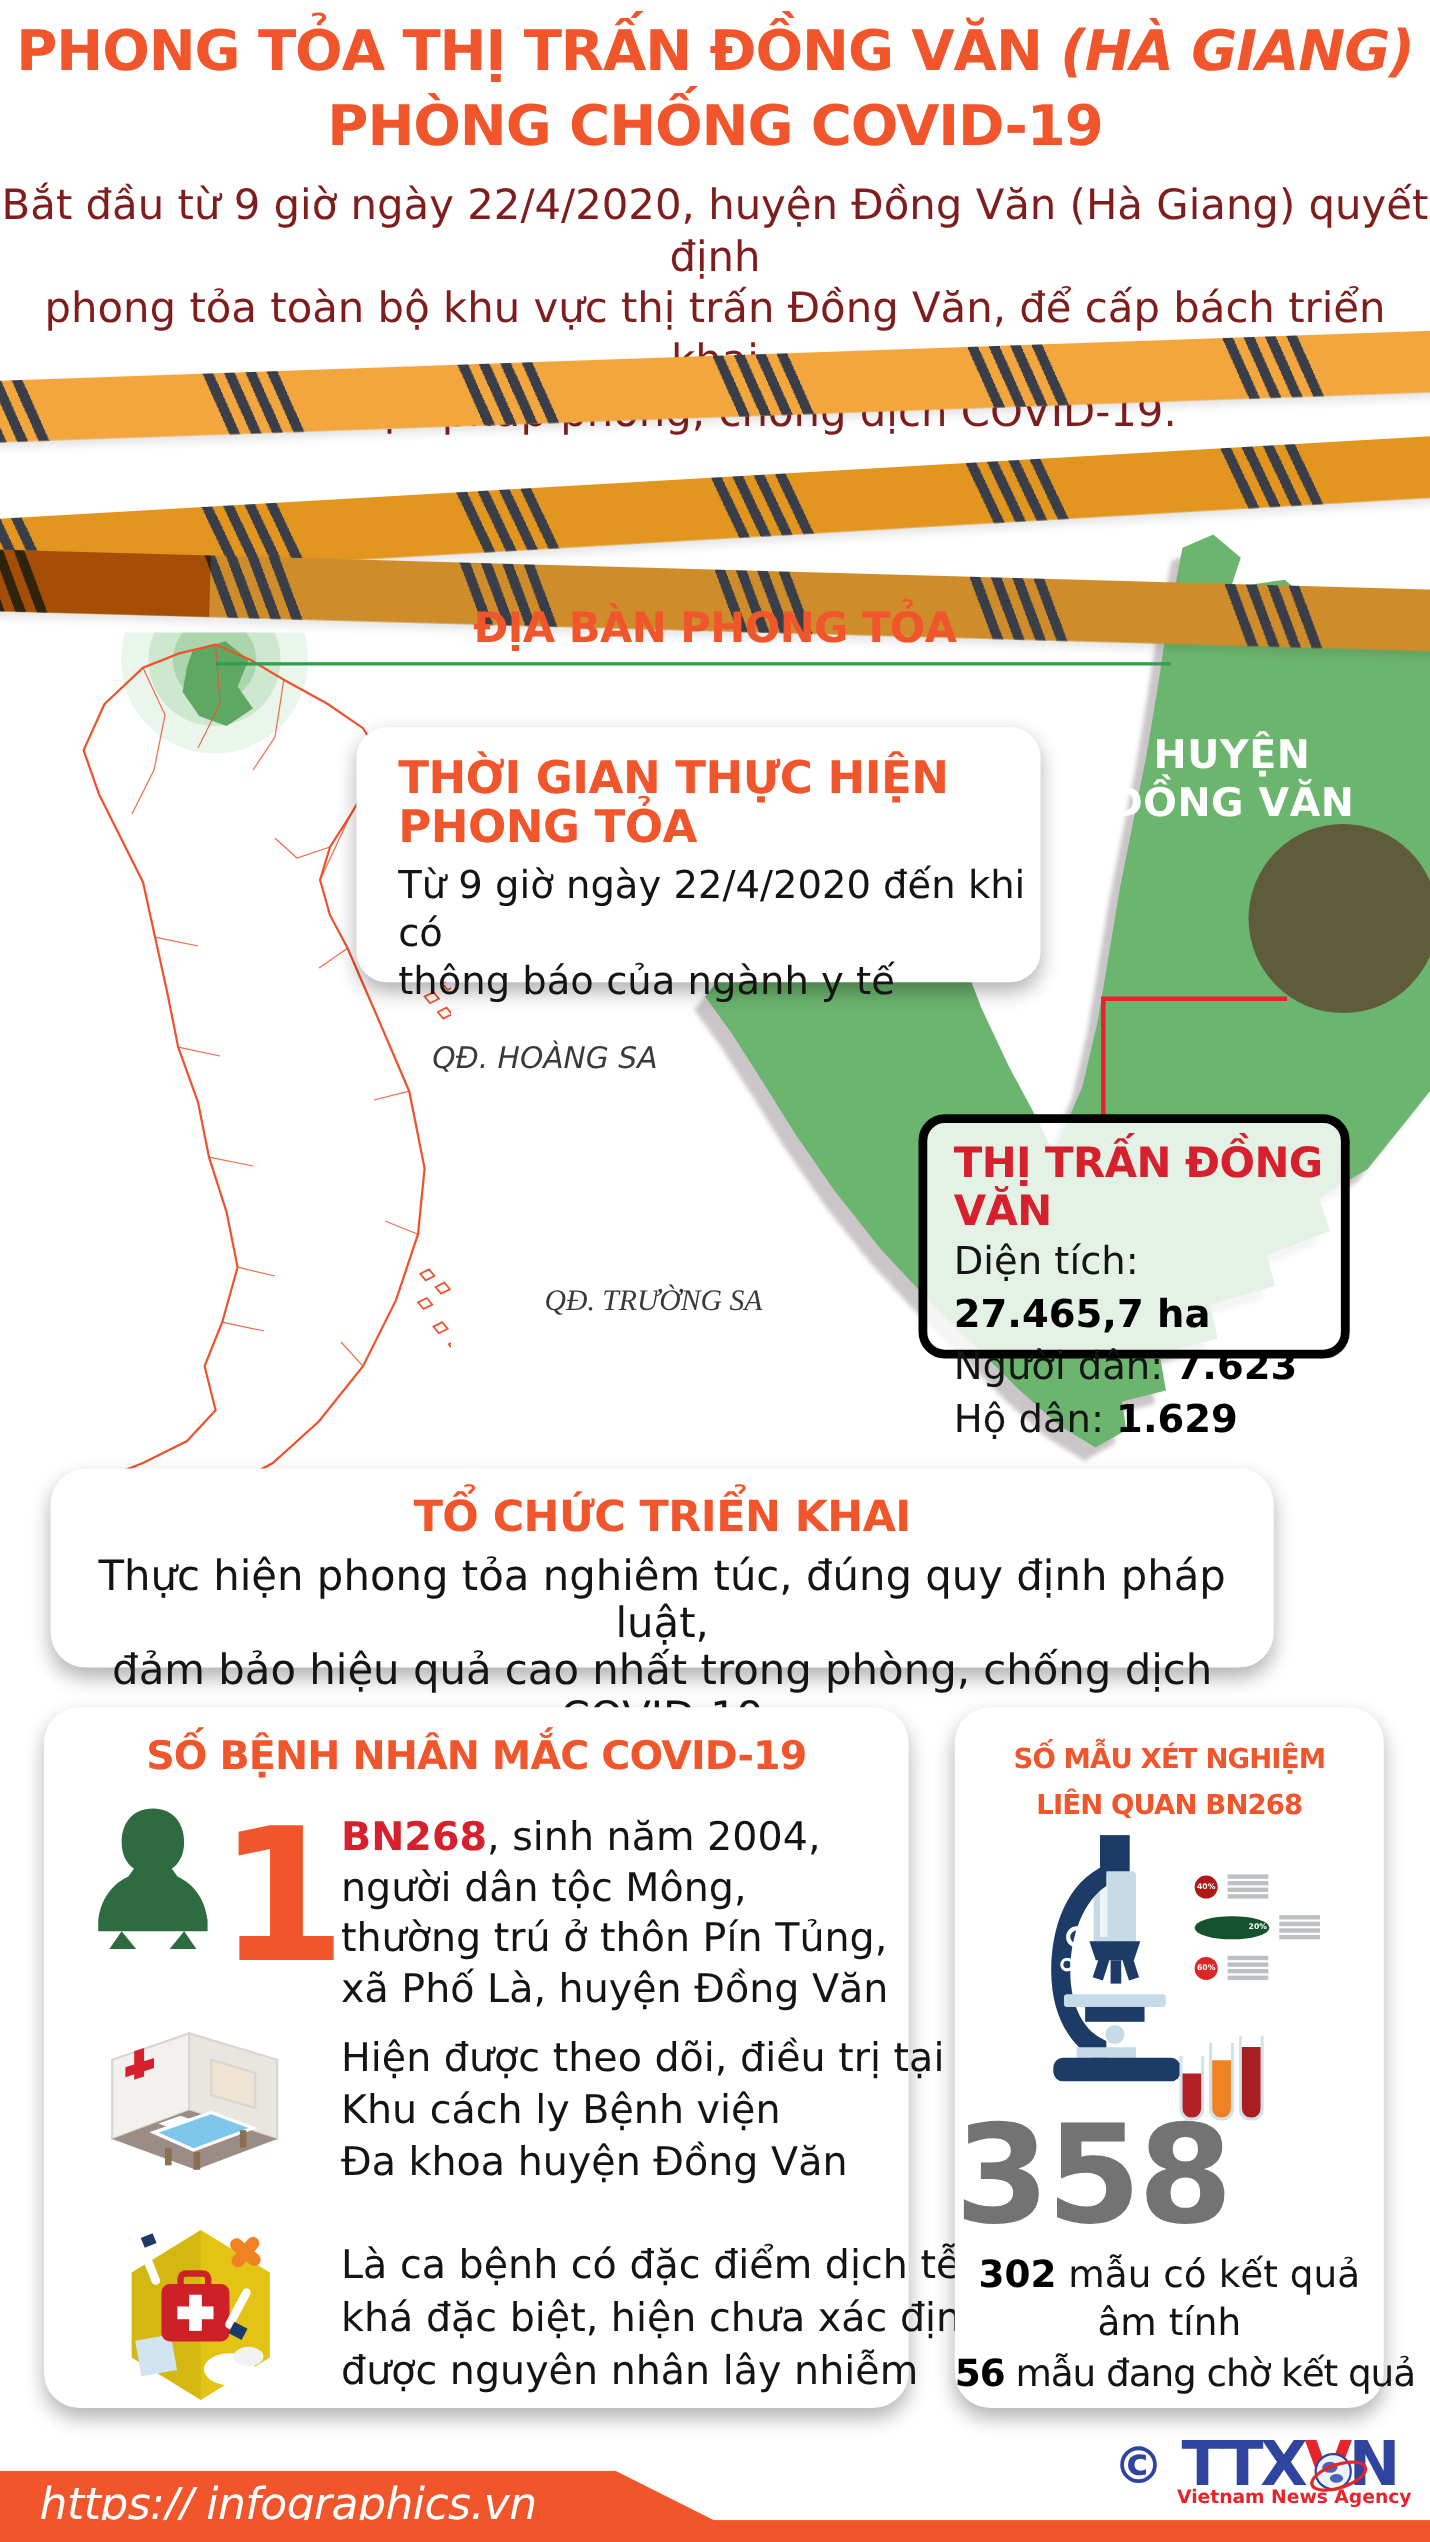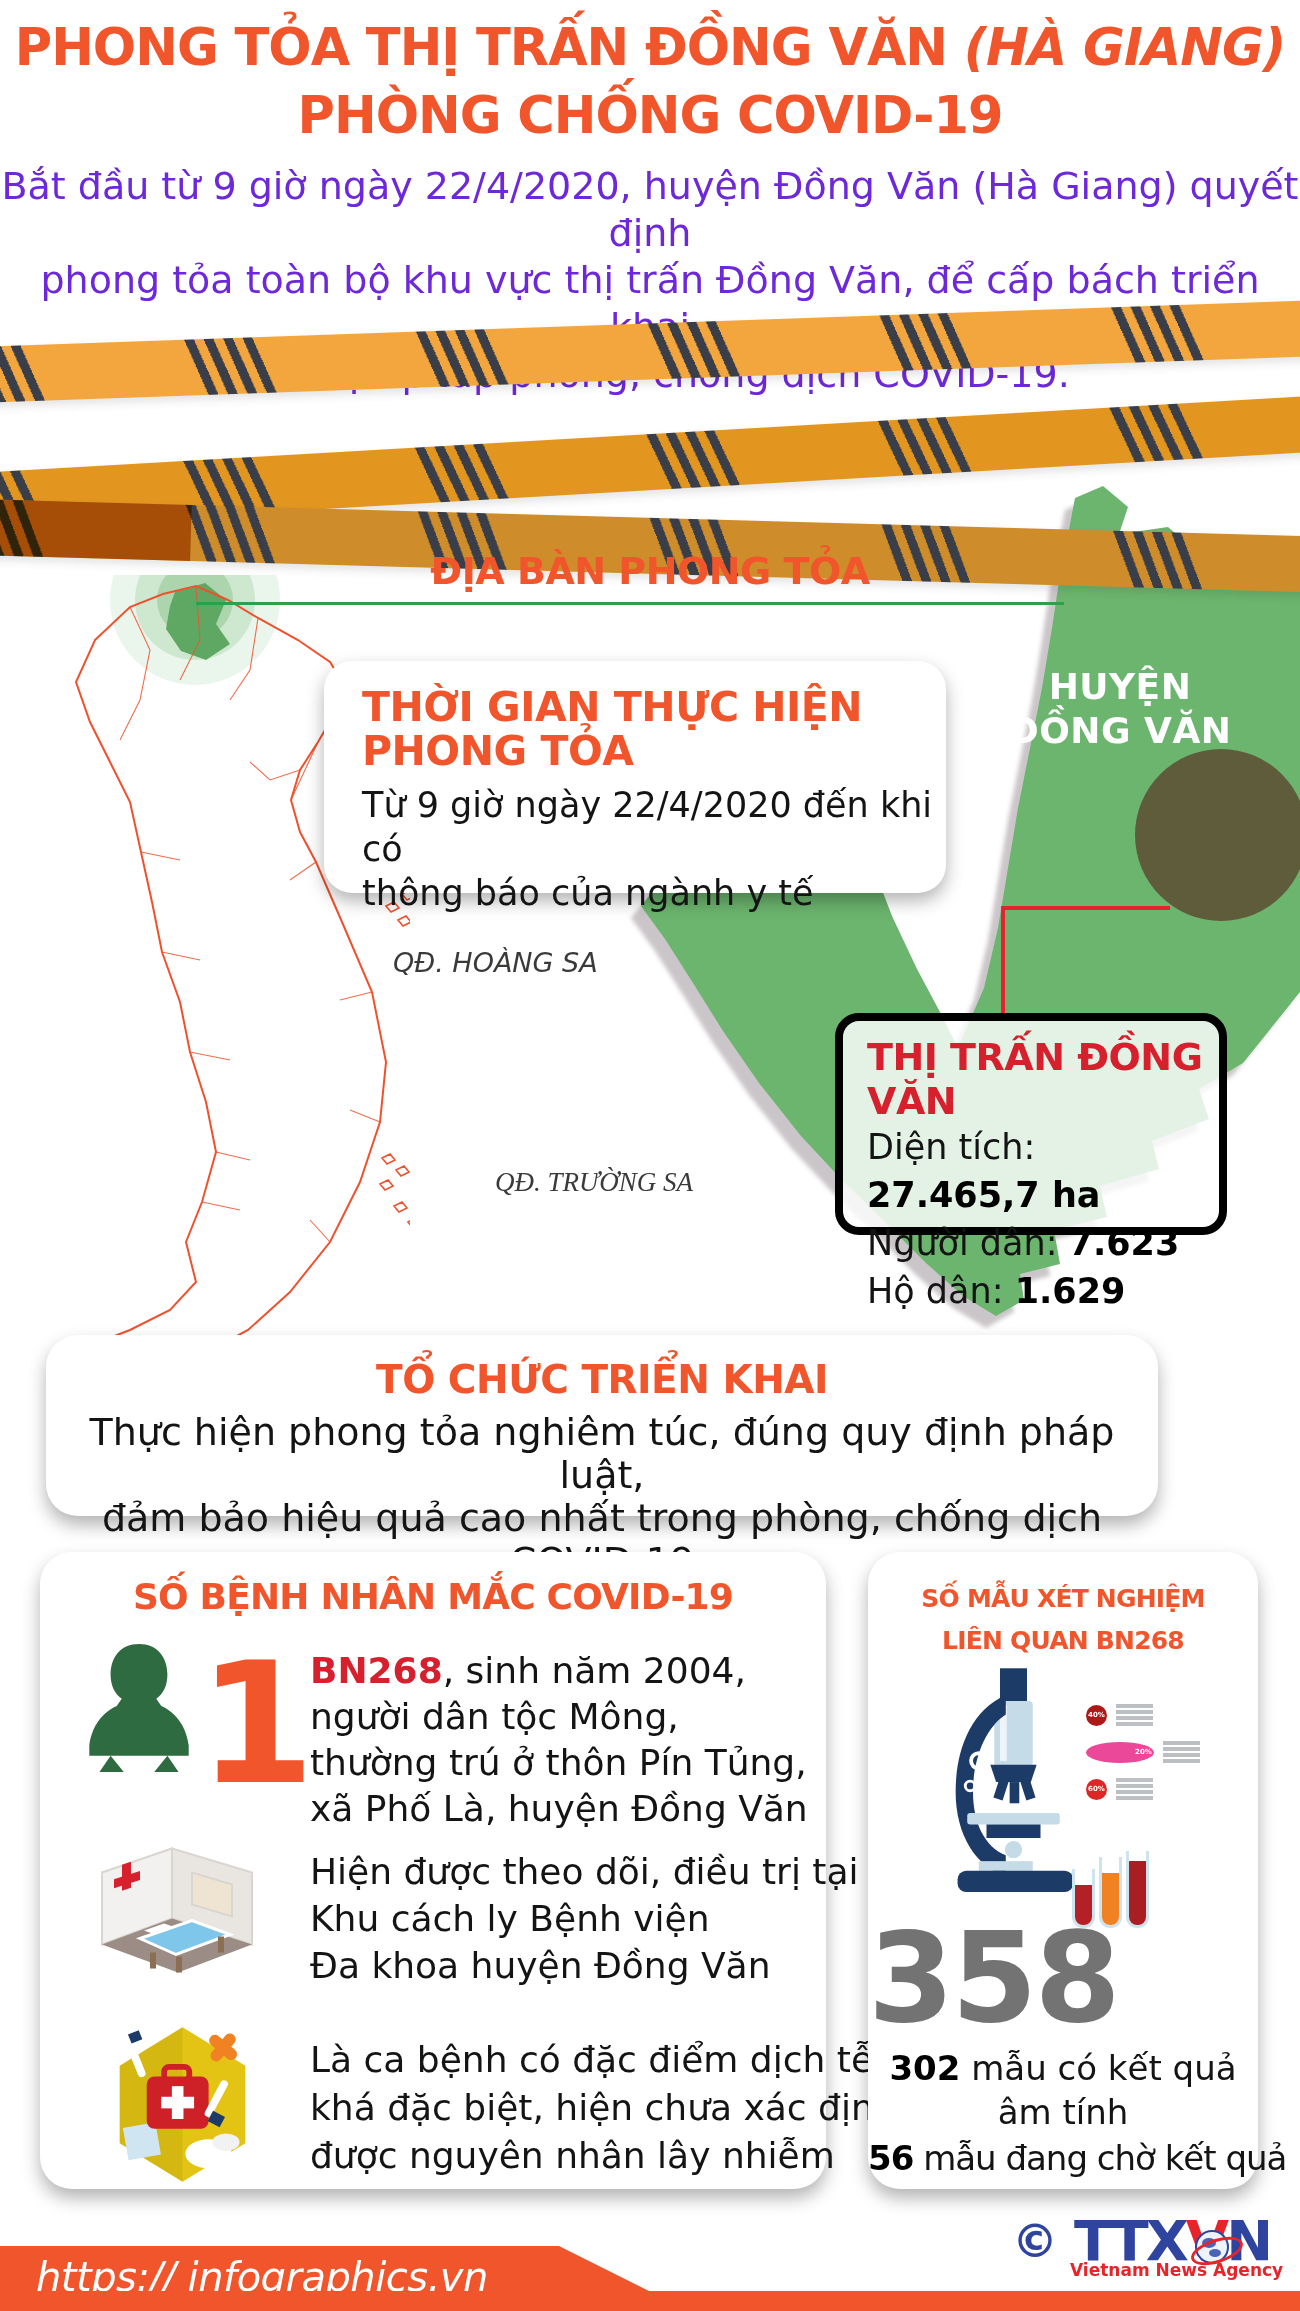--- a/index.html
+++ b/index.html
@@ -4,21 +4,21 @@
 <style>
   html,body{margin:0;padding:0;background:#e9e9e9;}
   .canvas{position:relative;width:1300px;height:2311px;background:#ffffff;overflow:hidden;
           font-family:"DejaVu Sans","Liberation Sans",sans-serif;color:#1d1d1b;}
   .abs{position:absolute;}
   .ctr{left:0;width:1300px;text-align:center;}
 
   
   .main-title{top:14px;font-size:51px;font-weight:bold;color:#f1552b;line-height:68px;letter-spacing:-1px;}
   .main-title .it{font-style:italic;}
-  .intro{top:163px;font-size:38px;line-height:47px;color:#6d28d9;}
+  .intro{top:163px;font-size:38px;line-height:47px;color:#7f1d1d;}
 
   
   .tape{position:absolute;height:56px;width:1370px;left:-24px;transform-origin:left center;
         background-image:repeating-linear-gradient(68deg,
           #3a3e48 0 9px, rgba(0,0,0,0) 9px 18px,
           #3a3e48 18px 27px, rgba(0,0,0,0) 27px 36px,
           #3a3e48 36px 45px, rgba(0,0,0,0) 45px 54px,
           #3a3e48 54px 63px, rgba(0,0,0,0) 63px 215px);
         filter:drop-shadow(0 5px 4px rgba(0,0,0,0.10));}
   .tape1{top:347px;background-color:#f4a63e;transform:rotate(-2deg);}
@@ -259,21 +259,21 @@
       <div class="mrow">
         <div class="mdot" style="background:#ac1917;">40%</div>
         <div class="mlines">
             <div></div>
             <div></div>
             <div></div>
             <div></div>
           </div>
       </div>
       <div class="mrow">
-        <div class="mdot" style="background:#ec4899;padding-left:47px;">20%</div>
+        <div class="mdot" style="background:#14532d;padding-left:47px;">20%</div>
         <div class="mlines">
             <div></div>
             <div></div>
             <div></div>
             <div></div>
           </div>
       </div>
       <div class="mrow">
         <div class="mdot" style="background:#dd2726;">60%</div>
         <div class="mlines">

